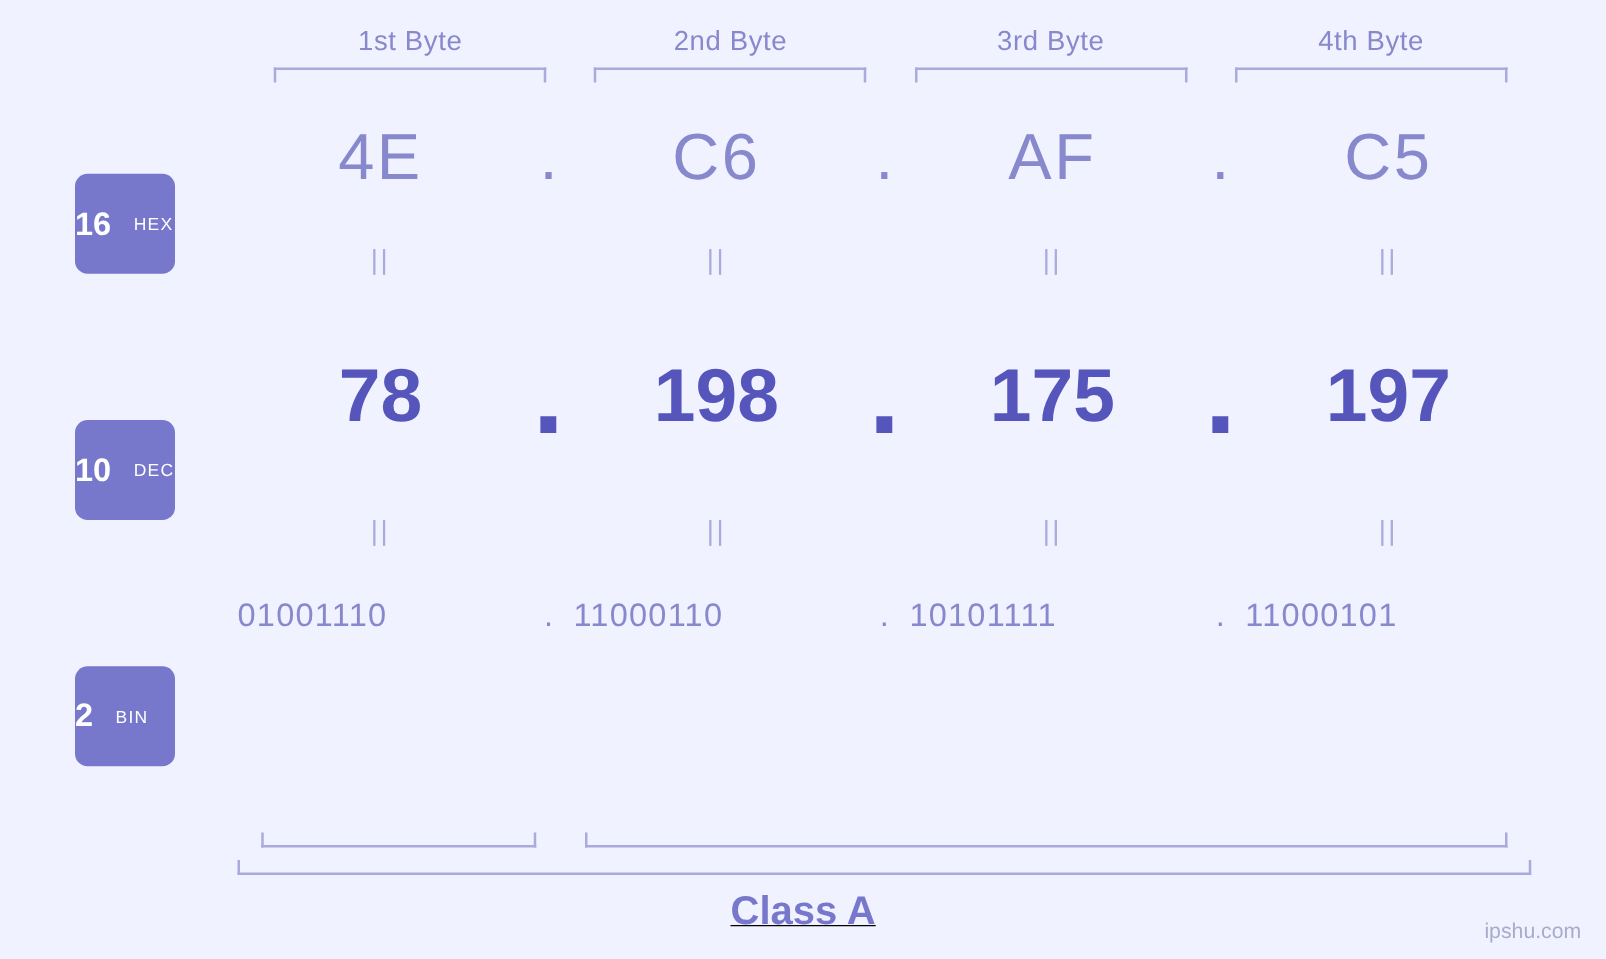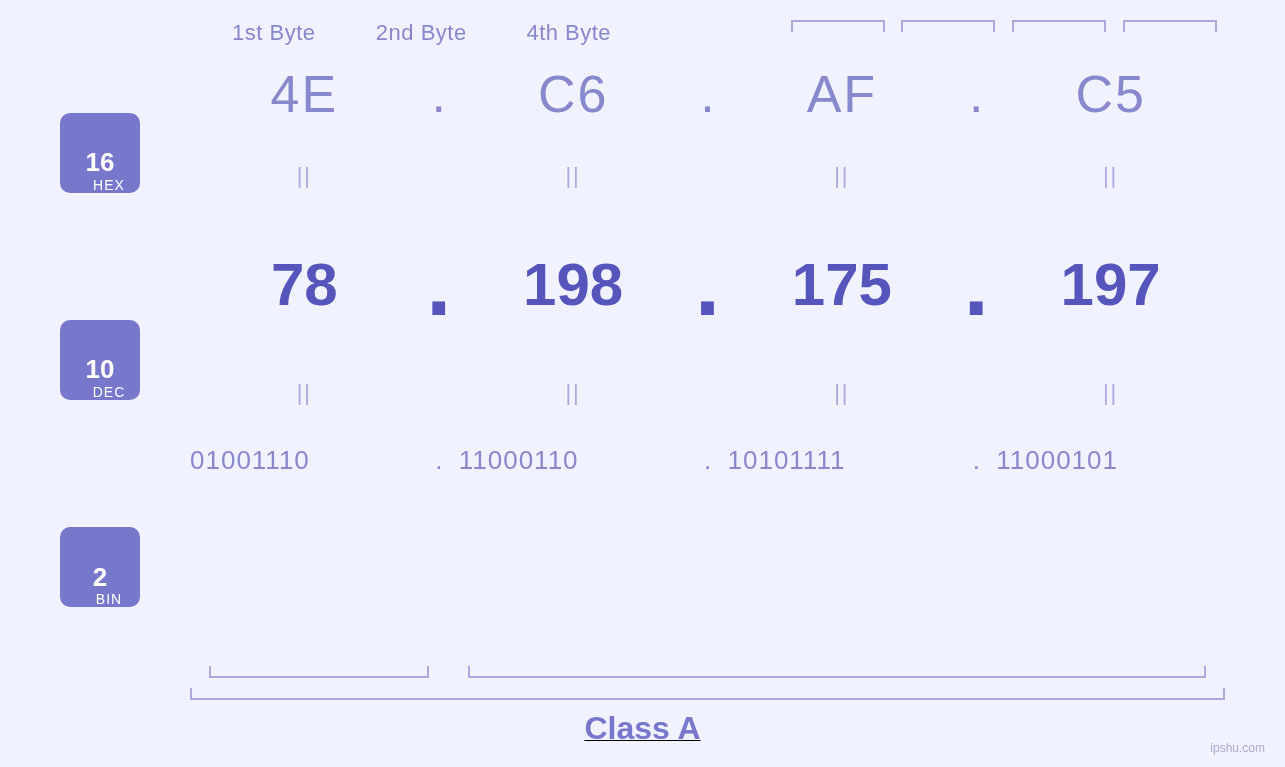--- a/index.html
+++ b/index.html
@@ -79,23 +79,23 @@
       padding-top: 10px;
       padding-bottom: 10px;
     }
 
     .badge {
       width: 80px;
       height: 80px;
       background-color: #7777cc;
       border-radius: 10px;
       display: flex;
-      flex-direction: column;
-      align-items: center;
-      justify-content: flex-end;
+      flex-direction: row;
+      align-items: center;
+      justify-content: flex-start;
       color: white;
     }
 
     .badge-number {
       font-size: 26px;
       font-weight: bold;
       line-height: 1.1;
     }
 
     .badge-label {
@@ -253,45 +253,46 @@
       font-size: 32px;
       font-weight: bold;
     }
 
     
     .watermark {
       position: absolute;
       bottom: 12px;
       right: 20px;
       color: #aaaacc;
-      font-size: 12px;
+      font-size: 17px;
     }
 
     
     .content-with-badges {
       display: flex;
       width: 100%;
       flex: 1;
     }
 
     .left-spacer {
       width: 130px;
       flex-shrink: 0;
     }
 
   </style>
 </head>
 <body>
 
 <div class="container">
 
-  <div style="display:flex; width:100%; justify-content:space-between;">
+  <div style="display:flex; width:100%; flex-direction:column;justify-content:space-between;">
     <div class="byte-headers">
       <div class="byte-header">1st Byte</div>
       <div class="byte-header">2nd Byte</div>
+      <div class="byte-header">3rd Byte</div>
       <div class="byte-header">4th Byte</div>
     </div>
     <div class="brackets-row">
       <div class="bracket-wrap">
         <div class="bracket-line"></div>
       </div>
       <div class="bracket-wrap">
         <div class="bracket-line"></div>
       </div>
       <div class="bracket-wrap">

